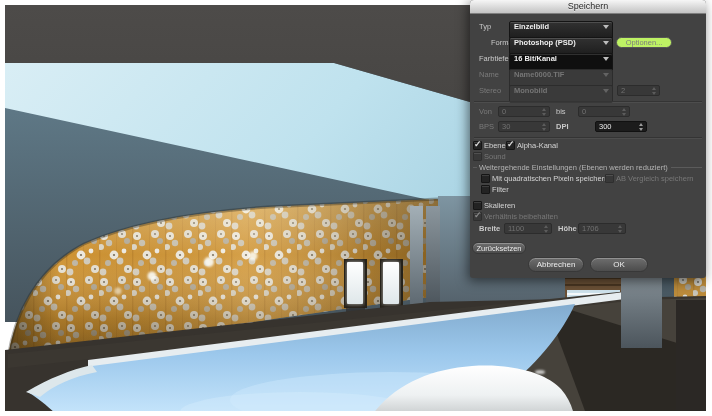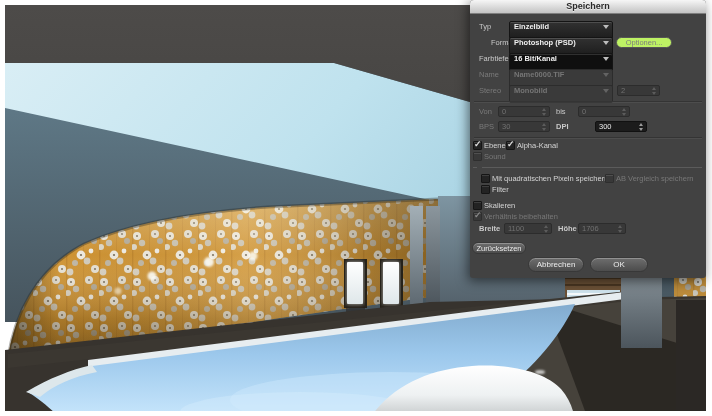--- a/index.html
+++ b/index.html
@@ -7,21 +7,21 @@
        font-family:"Liberation Sans", sans-serif;}
   .render{position:absolute;left:5px;top:5px;width:701px;height:406px;overflow:hidden;}
   .render svg{display:block;}
 
   
   .dialog{position:absolute;left:470px;top:0;width:236px;height:278px;background:#424242;
           border-radius:4px 4px 3px 3px;box-shadow:-2px 3px 12px rgba(0,0,0,.55);
           font-size:7.5px;color:#c6c6c6;}
   .titlebar{position:absolute;left:0;top:0;right:0;height:13px;border-radius:4px 4px 0 0;
             background:linear-gradient(#f6f6f6,#c3c3c3);border-bottom:1px solid #7e7e7e;
-            text-align:center;line-height:13px;font-size:9px;font-weight:700;color:#2a2a2a;
+            text-align:center;line-height:13px;font-size:9px;font-weight:400;color:#2a2a2a;
             text-shadow:0 1px 0 rgba(255,255,255,.55);}
   .lbl{position:absolute;height:11px;line-height:11px;color:#c9c9c9;white-space:nowrap;}
   .lbl.dim{color:#7a7a7a;}
   .dd{position:absolute;height:18px;border-radius:2px;background:linear-gradient(#313131,#1e1e1e);
       border:1px solid #141414;box-shadow:inset 0 1px 0 rgba(255,255,255,.14);box-sizing:border-box;}
   .dd .dd-t{position:absolute;left:4px;top:0;line-height:9px;font-weight:700;color:#efefef;white-space:nowrap;}
   .dd .arr{position:absolute;right:3px;top:3px;width:0;height:0;border-left:3px solid transparent;
            border-right:3px solid transparent;border-top:4px solid #bdbdbd;}
   .dd.dark{background:#0f0f0f;}
   .dd.dis{background:#3a3a3a;border-color:#2c2c2c;box-shadow:none;}
@@ -292,20 +292,21 @@
   <span class="cb checked" style="left:3px;top:141px"></span>
   <span class="cblbl" style="left:14px;top:141px">Ebenen</span>
   <span class="cb checked" style="left:36px;top:141px"></span>
   <span class="cblbl" style="left:47px;top:141px">Alpha-Kanal</span>
 
   <span class="cb dis" style="left:3px;top:152px"></span>
   <span class="cblbl dim" style="left:14px;top:152px">Sound</span>
 
   <div class="ghead" style="top:163px">
     <i class="gline"></i>
+      <span>Weitergehende Einstellungen (Ebenen werden reduziert)</span>
       <i class="gline2"></i>
   </div>
 
   <span class="cb" style="left:11px;top:174px"></span>
   <span class="cblbl" style="left:22px;top:174px">Mit quadratischen Pixeln speichern</span>
   <span class="cb dis" style="left:135px;top:174px"></span>
   <span class="cblbl dim" style="left:146px;top:174px">AB Vergleich speichern</span>
 
   <span class="cb" style="left:11px;top:185px"></span>
   <span class="cblbl" style="left:22px;top:185px">Filter</span>

